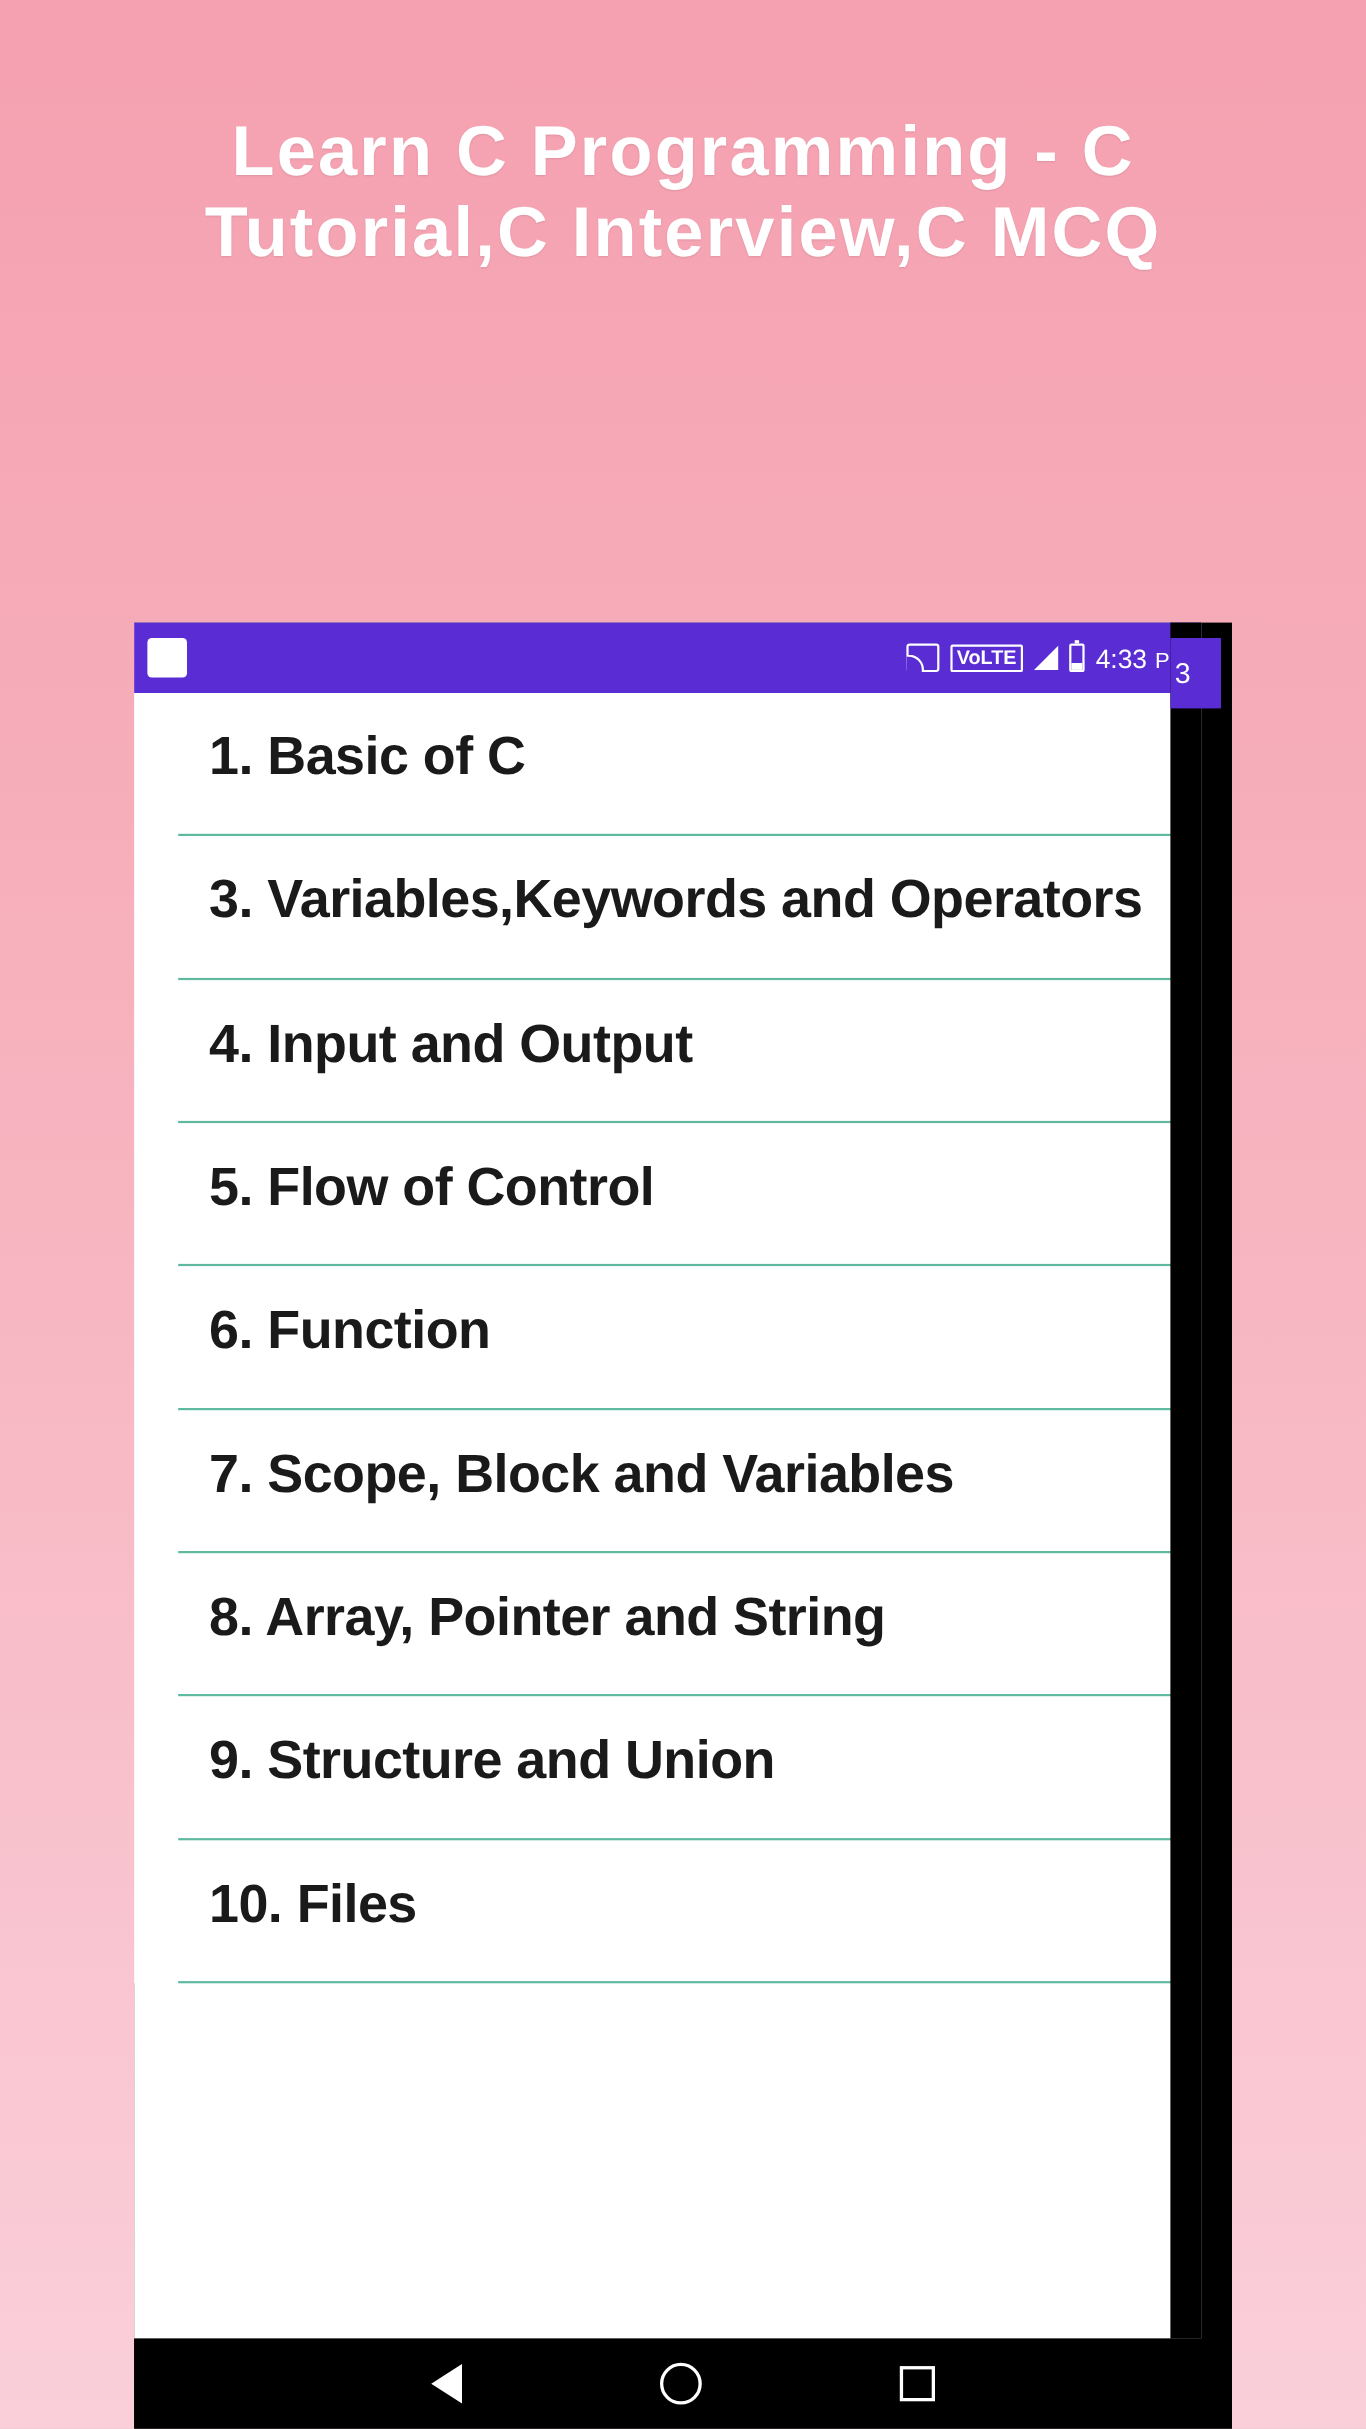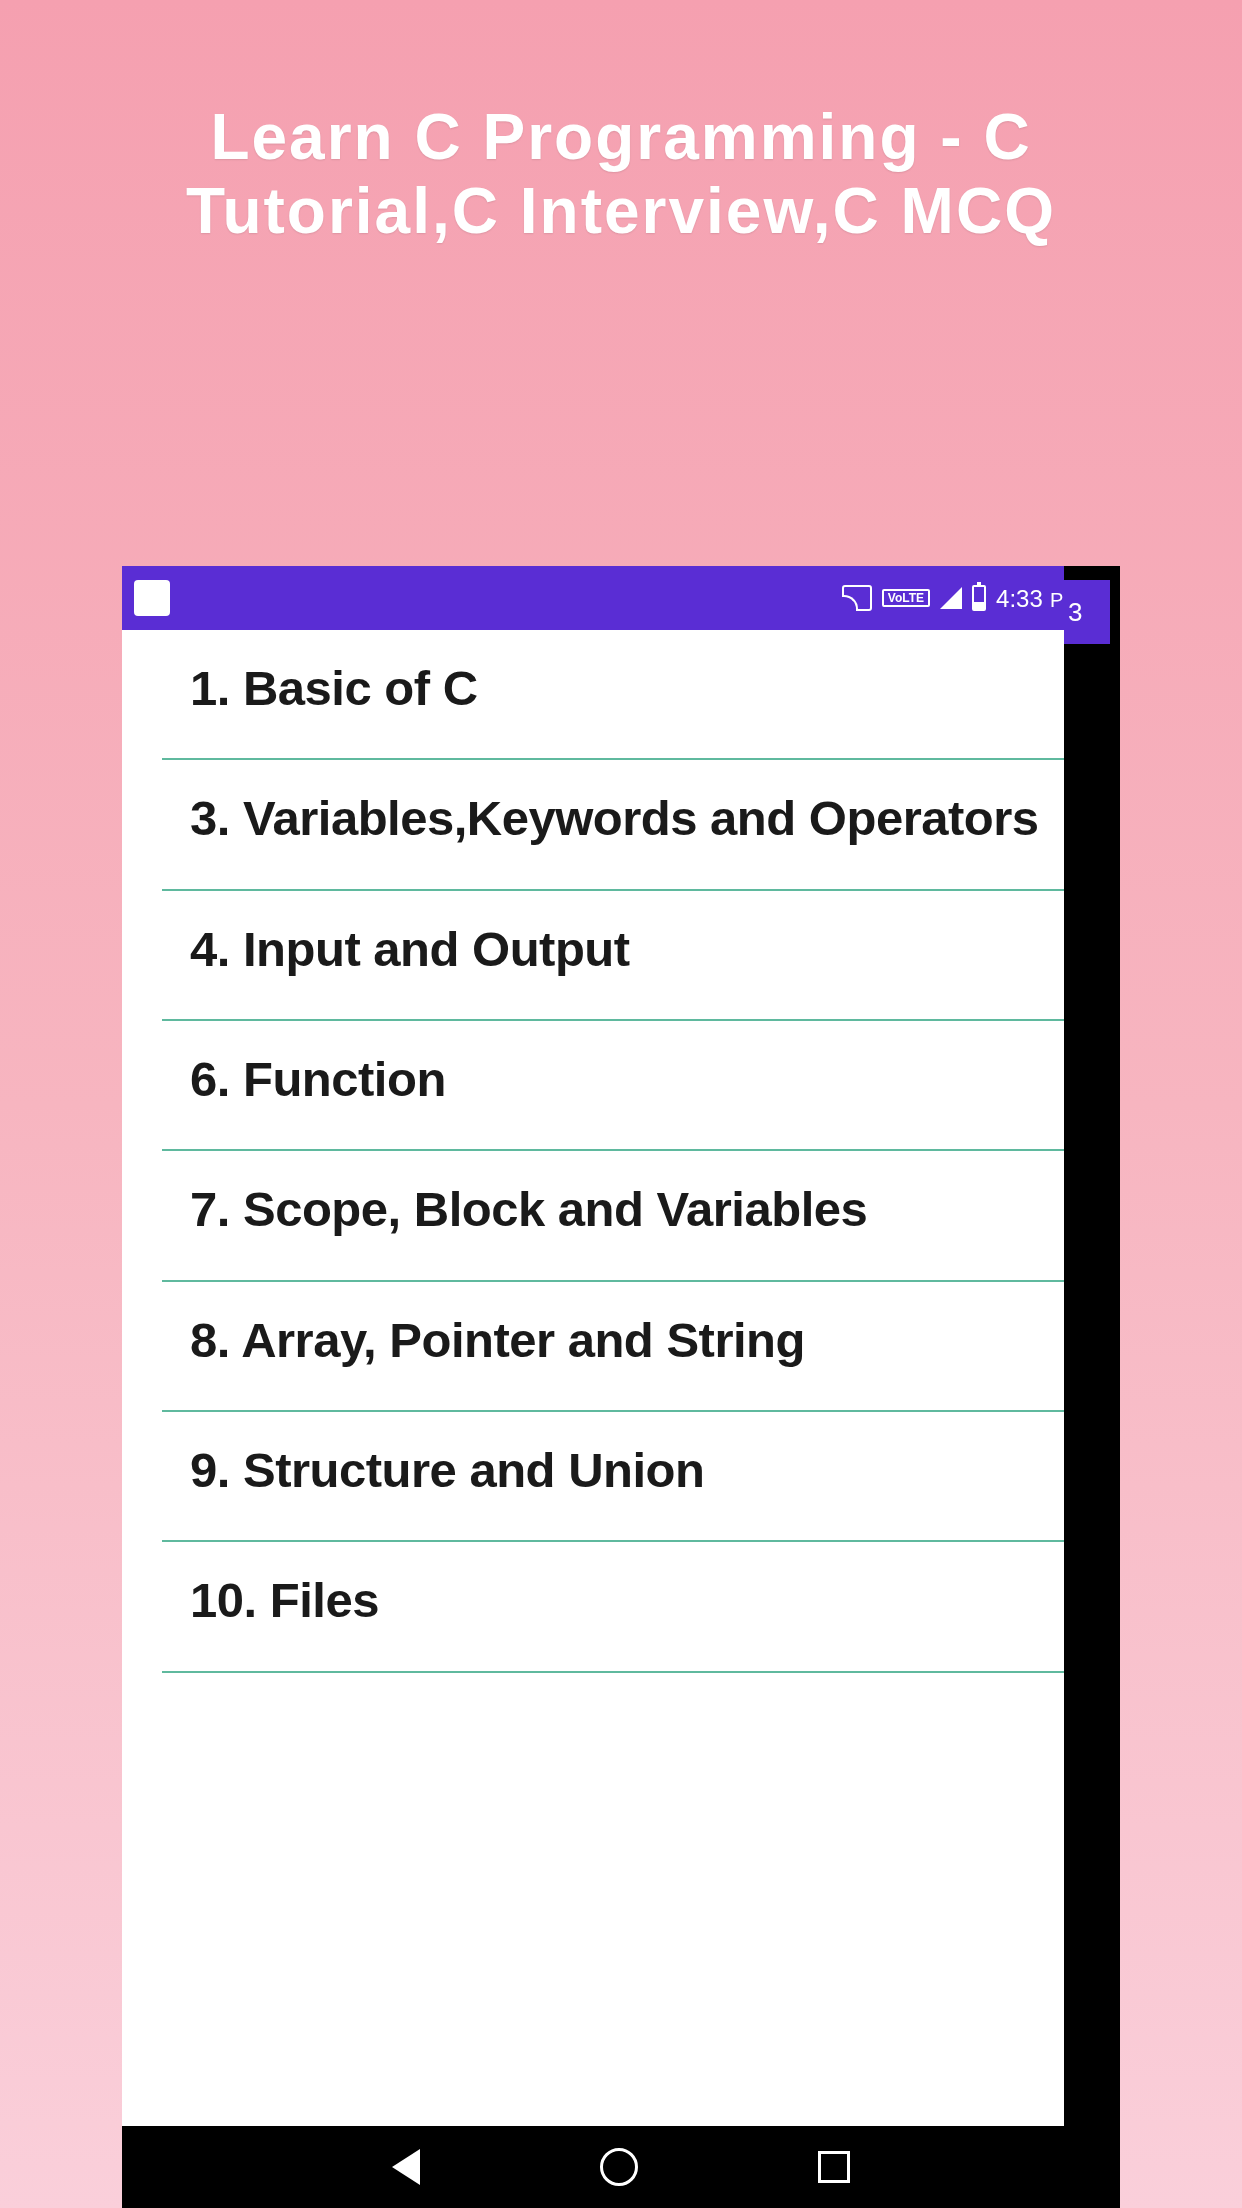--- a/index.html
+++ b/index.html
@@ -81,21 +81,21 @@
       width: 14px;
       height: 14px;
       border-top: 2px solid white;
       border-right: 2px solid white;
       border-radius: 0 14px 0 0;
       background: #5a2dd4;
     }
     .volte-badge {
       border: 2px solid white;
       padding: 0 4px;
-      font-size: 12px;
+      font-size: 18px;
       font-weight: bold;
       border-radius: 2px;
     }
     .signal-icon {
       width: 0;
       height: 0;
       border-left: 22px solid transparent;
       border-bottom: 22px solid white;
     }
     .battery-icon {
@@ -209,20 +209,21 @@
           <span class="time-text">4:33</span>
           <span class="time-pm">PM</span>
         </div>
       </div>
     </div>
 
     <div class="topic-list">
       <div class="topic-item">1. Basic of C</div>
       <div class="topic-item">3. Variables,Keywords and Operators</div>
       <div class="topic-item">4. Input and Output</div>
+      <div class="topic-item">5. Flow of Control</div>
       <div class="topic-item">6. Function</div>
       <div class="topic-item">7. Scope, Block and Variables</div>
       <div class="topic-item">8. Array, Pointer and String</div>
       <div class="topic-item">9. Structure and Union</div>
       <div class="topic-item">10. Files</div>
     </div>
 
     <div class="edge-bar">
       <div class="edge-time">3</div>
     </div>

